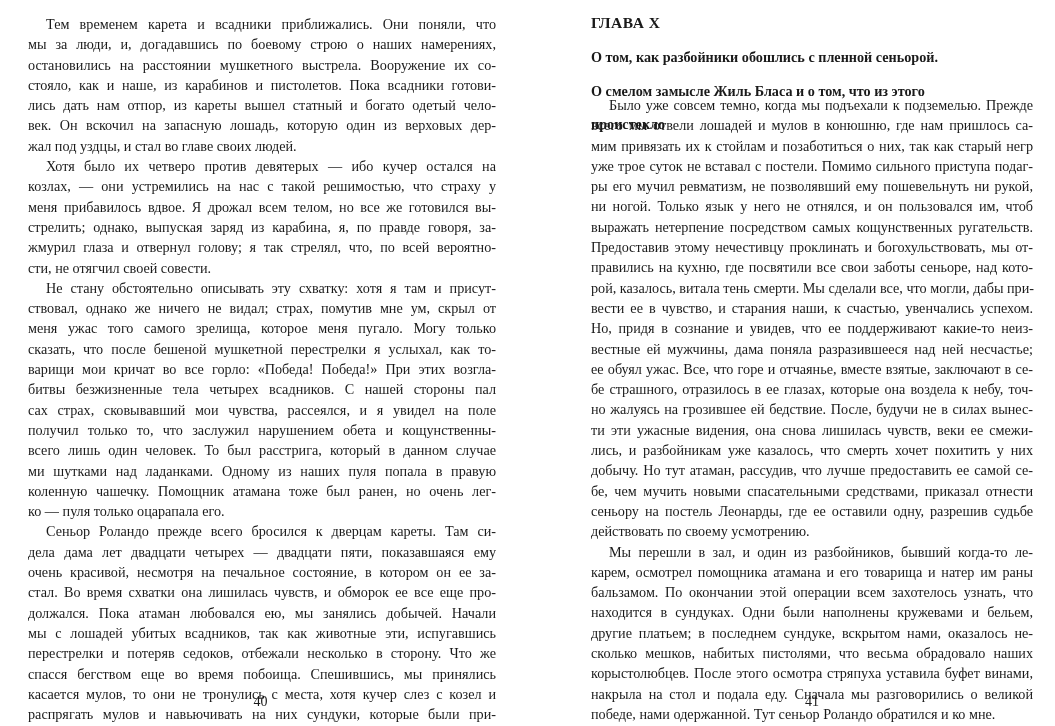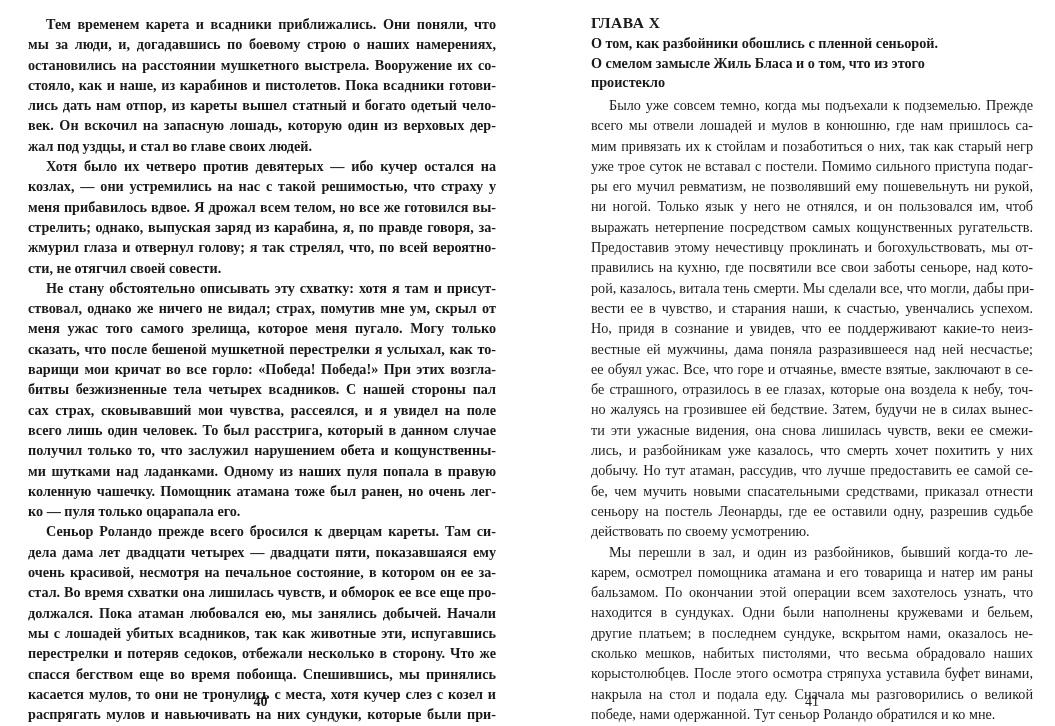--- a/index.html
+++ b/index.html
@@ -1,29 +1,29 @@
 <!DOCTYPE html>
 <html><head>
 <meta charset="utf-8">
 <style>
   html, body { margin: 0; padding: 0; background: #ffffff; }
   body { width: 1055px; height: 726px; position: relative; overflow: hidden; color: #1a1a1a;
          font-family: "Liberation Serif", "DejaVu Serif", serif; }
   .page { position: absolute; top: 0; height: 726px; }
-  .page-left { left: 0; width: 527px; font-weight: bold; }
+  .page-left { left: 0; width: 527px; }
   .page-right { left: 527px; width: 528px; }
   .text-block { position: absolute; font-size: 14.2px; line-height: 20.3px; text-align: justify; }
   .page-left .text-block { left: 28px; width: 468px; top: 14px; }
   .page-right .text-block { left: 64px; width: 442px; top: 95px; }
   .line { display: block; text-align: justify; text-align-last: justify; white-space: nowrap; }
   .line.last { text-align-last: left; }
   .line.indent { padding-left: 18px; }
   .chapter { position: absolute; left: 64px; width: 442px; top: 12px; text-align: left; font-weight: bold; }
   .chapter-title { font-size: 15.5px; line-height: 22px; letter-spacing: 0.5px; }
-  .chapter-sub { font-size: 14.2px; line-height: 19.5px; }
+  .chapter-sub { font-size: 14.2px; line-height: 19.5px; margin-top: 14px; }
   .page-number { position: absolute; top: 694px; width: 100%; text-align: center; font-size: 14px; }
   .page-left .page-number { left: 0; width: 497px; padding-left: 12px; }
   .page-right .page-number { left: 0; width: 570px; }
 </style>
 </head>
 <body>
 
 <div class="page page-left">
   <div class="text-block" id="left-lines">
       <span class="line indent">Тем временем карета и всадники приближались. Они поняли, что</span>
@@ -39,22 +39,22 @@
       <span class="line">стрелить; однако, выпуская заряд из карабина, я, по правде говоря, за-</span>
       <span class="line">жмурил глаза и отвернул голову; я так стрелял, что, по всей вероятно-</span>
       <span class="line last">сти, не отягчил своей совести.</span>
       <span class="line indent">Не стану обстоятельно описывать эту схватку: хотя я там и присут-</span>
       <span class="line">ствовал, однако же ничего не видал; страх, помутив мне ум, скрыл от</span>
       <span class="line">меня ужас того самого зрелища, которое меня пугало. Могу только</span>
       <span class="line">сказать, что после бешеной мушкетной перестрелки я услыхал, как то-</span>
       <span class="line">варищи мои кричат во все горло: «Победа! Победа!» При этих возгла-</span>
       <span class="line">битвы безжизненные тела четырех всадников. С нашей стороны пал</span>
       <span class="line">сах страх, сковывавший мои чувства, рассеялся, и я увидел на поле</span>
+      <span class="line">получил только то, что заслужил нарушением обета и кощунственны-</span>
       <span class="line">всего лишь один человек. То был расстрига, который в данном случае</span>
-      <span class="line">получил только то, что заслужил нарушением обета и кощунственны-</span>
       <span class="line">ми шутками над ладанками. Одному из наших пуля попала в правую</span>
       <span class="line">коленную чашечку. Помощник атамана тоже был ранен, но очень лег-</span>
       <span class="line last">ко — пуля только оцарапала его.</span>
       <span class="line indent">Сеньор Роландо прежде всего бросился к дверцам кареты. Там си-</span>
       <span class="line">дела дама лет двадцати четырех — двадцати пяти, показавшаяся ему</span>
       <span class="line">очень красивой, несмотря на печальное состояние, в котором он ее за-</span>
       <span class="line">стал. Во время схватки она лишилась чувств, и обморок ее все еще про-</span>
       <span class="line">должался. Пока атаман любовался ею, мы занялись добычей. Начали</span>
       <span class="line">мы с лошадей убитых всадников, так как животные эти, испугавшись</span>
       <span class="line">перестрелки и потеряв седоков, отбежали несколько в сторону. Что же</span>
@@ -82,21 +82,21 @@
       <span class="line">ни ногой. Только язык у него не отнялся, и он пользовался им, чтоб</span>
       <span class="line">выражать нетерпение посредством самых кощунственных ругательств.</span>
       <span class="line">Предоставив этому нечестивцу проклинать и богохульствовать, мы от-</span>
       <span class="line">правились на кухню, где посвятили все свои заботы сеньоре, над кото-</span>
       <span class="line">рой, казалось, витала тень смерти. Мы сделали все, что могли, дабы при-</span>
       <span class="line">вести ее в чувство, и старания наши, к счастью, увенчались успехом.</span>
       <span class="line">Но, придя в сознание и увидев, что ее поддерживают какие-то неиз-</span>
       <span class="line">вестные ей мужчины, дама поняла разразившееся над ней несчастье;</span>
       <span class="line">ее обуял ужас. Все, что горе и отчаянье, вместе взятые, заключают в се-</span>
       <span class="line">бе страшного, отразилось в ее глазах, которые она воздела к небу, точ-</span>
-      <span class="line">но жалуясь на грозившее ей бедствие. Затем, будучи не в силах вынес-</span>
+      <span class="line">но жалуясь на грозившее ей бедствие. После, будучи не в силах вынес-</span>
       <span class="line">ти эти ужасные видения, она снова лишилась чувств, веки ее смежи-</span>
       <span class="line">лись, и разбойникам уже казалось, что смерть хочет похитить у них</span>
       <span class="line">добычу. Но тут атаман, рассудив, что лучше предоставить ее самой се-</span>
       <span class="line">бе, чем мучить новыми спасательными средствами, приказал отнести</span>
       <span class="line">сеньору на постель Леонарды, где ее оставили одну, разрешив судьбе</span>
       <span class="line last">действовать по своему усмотрению.</span>
       <span class="line indent">Мы перешли в зал, и один из разбойников, бывший когда-то ле-</span>
       <span class="line">карем, осмотрел помощника атамана и его товарища и натер им раны</span>
       <span class="line">бальзамом. По окончании этой операции всем захотелось узнать, что</span>
       <span class="line">находится в сундуках. Одни были наполнены кружевами и бельем,</span>

